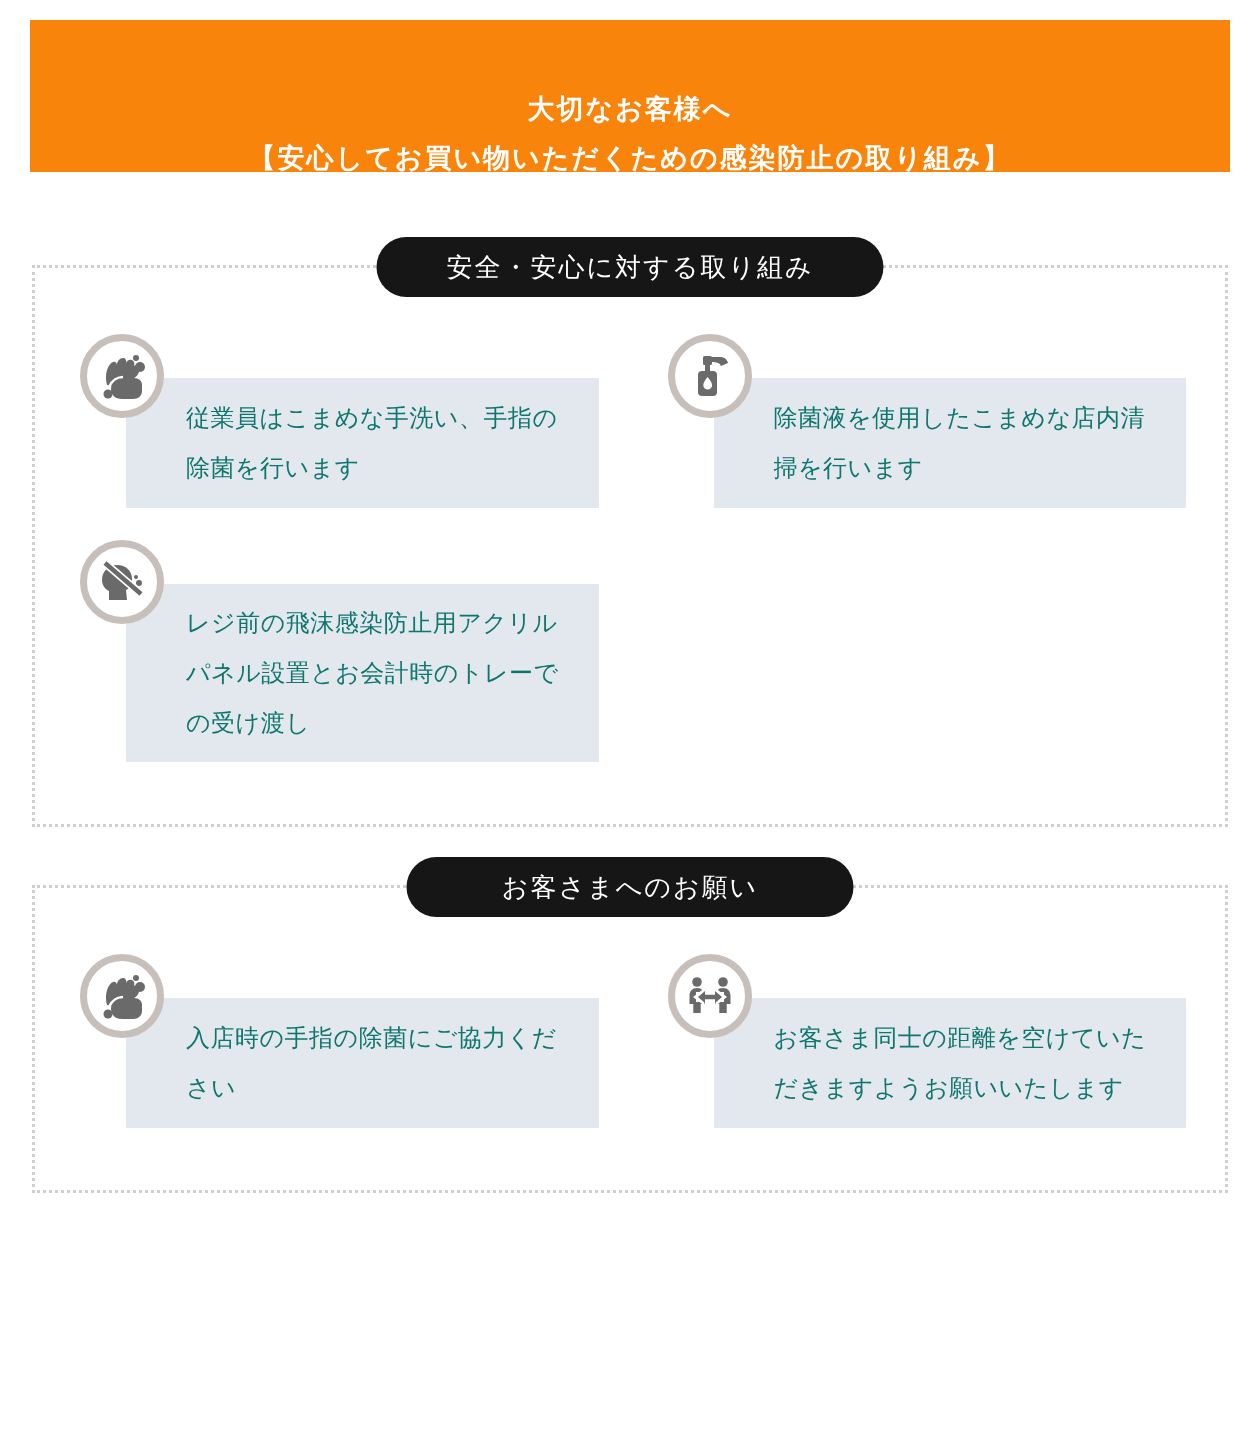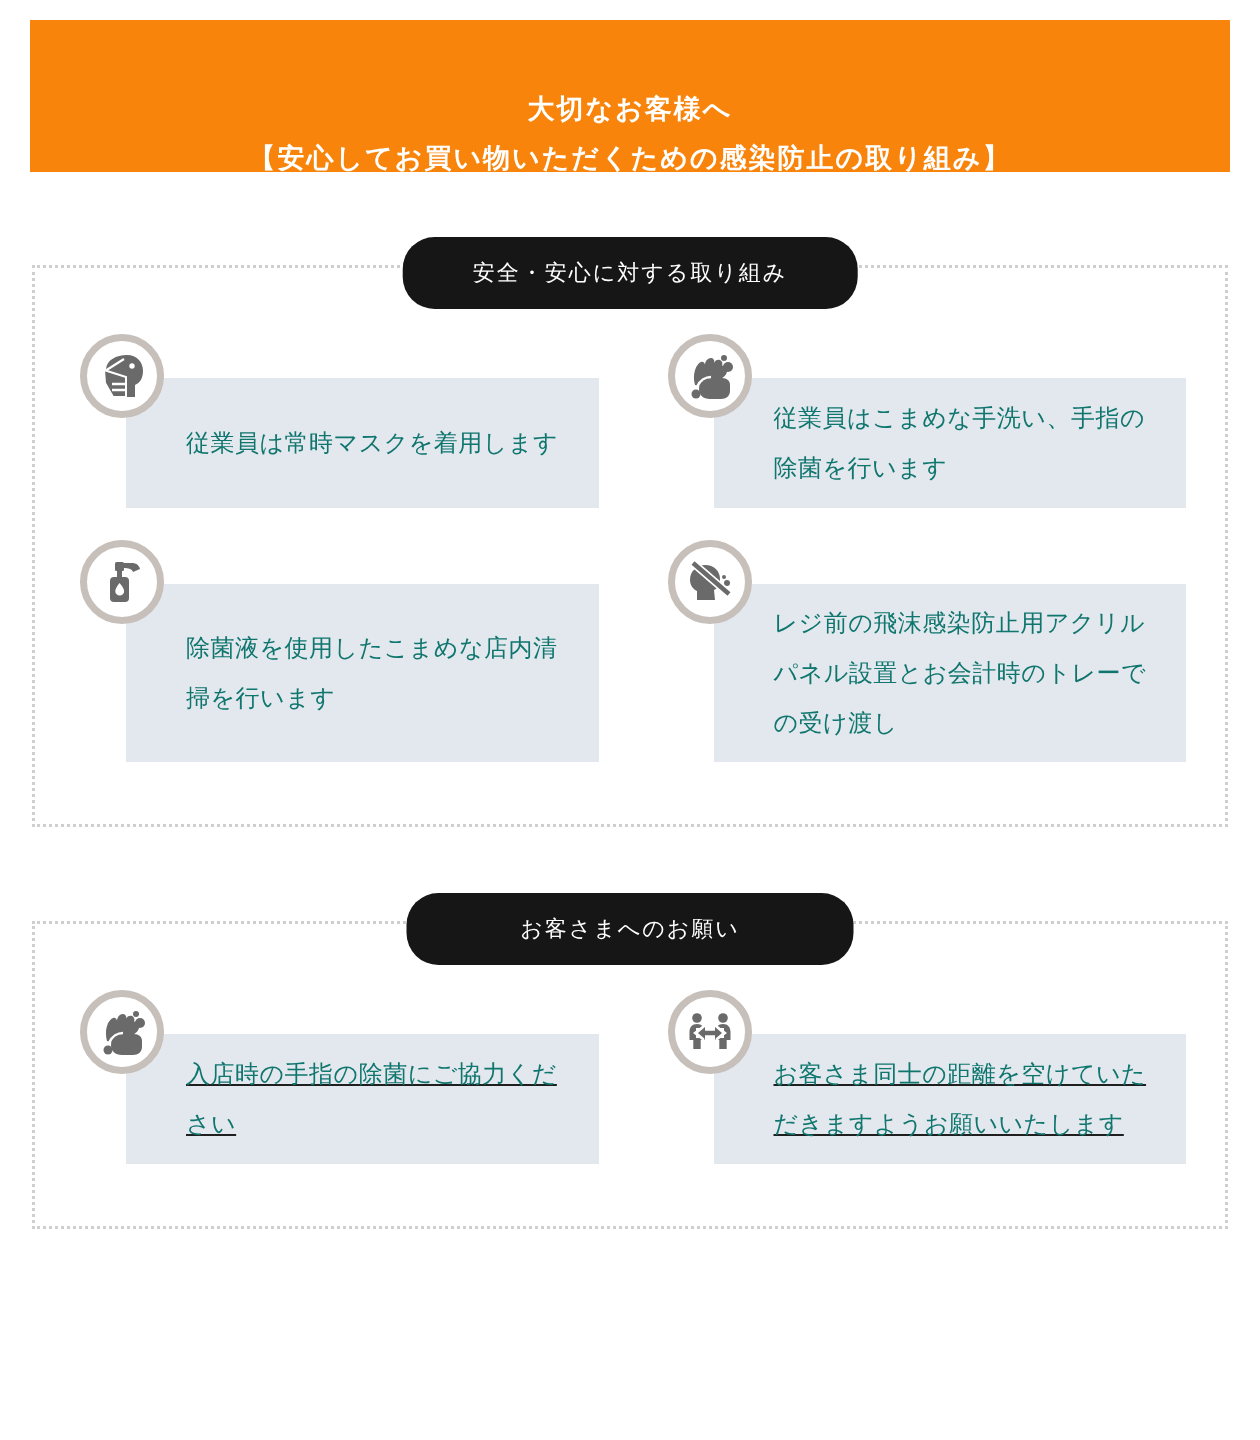--- a/index.html
+++ b/index.html
@@ -23,27 +23,27 @@
     line-height:1;
   }
   
   .section {
     position:relative;
     margin:0 32px;
     border:3px dotted #cfcfcf;
     padding:110px 39px 62px 45px;
   }
   .section-1 { margin-top:93px; }
-  .section-2 { margin-top:94px; margin-bottom:24px;text-decoration:underline; }
+  .section-2 { margin-top:58px; margin-bottom:24px; }
   .pill {
     position:absolute;
     top:-31px; left:50%; transform:translateX(-50%);
-    height:72px; min-width:447px;
+    height:60px; min-width:447px;
     background:#161616; border-radius:32px;
-    color:#ffffff; font-size:22px; font-weight:500; letter-spacing:2px;
+    color:#ffffff; font-size:26px; font-weight:500; letter-spacing:2px;
     display:flex; align-items:center; justify-content:center;
     padding:0 70px; white-space:nowrap;
   }
   .grid {
     display:grid;
     grid-template-columns:1fr 1fr;
     column-gap:69px; row-gap:76px;
   }
   .item { position:relative; padding-left:46px; display:flex; }
   .box {
@@ -69,34 +69,20 @@
 
 <header class="banner">
   <div>大切なお客様へ</div>
   <div>【安心してお買い物いただくための感染防止の取り組み】</div>
 </header>
 
 <section class="section section-1">
   <div class="pill">安全・安心に対する取り組み</div>
   <div class="grid">
 
-    <div class="item">
-      <span class="icon-circle">
-        <svg viewBox="0 0 52 52" class="g">
-          <path d="M31 5c10 0 16 7 16 16 0 7-3 12-8 14v12H19V35C13 33 9 27 10 19 11 10 20 5 31 5z"></path>
-          <path d="M9 21 28 9" stroke="#ffffff" stroke-width="2.2" fill="none"></path>
-          <polygon points="8,20 30,27 30,47 17,47 9,33" stroke="#ffffff" stroke-width="2"></polygon>
-          <path d="M16 34h14M16 40h14" stroke="#ffffff" stroke-width="2.4" fill="none"></path>
-          <circle cx="36" cy="16" r="2.7" fill="#ffffff"></circle>
-        </svg>
-      </span>
-      <div class="box">
-        <p>従業員は常時マスクを着用します</p>
-      </div>
-    </div>
 
     <div class="item">
       <span class="icon-circle">
         <svg viewBox="0 0 52 52" class="g">
           <circle cx="40" cy="8" r="3"></circle>
             <circle cx="44" cy="17" r="5"></circle>
             <circle cx="12" cy="44" r="4.5"></circle>
           <path d="M11 35C8 24 12 14 17 12c2-1 4 1 4 3 0-4 3-7 6-7 2 0 4 2 3 5 1-3 4-4 6-3 2 1 3 3 2 6 2-1 4 0 5 2 1 5-2 9-7 11l-16 8z"></path>
           <path d="M15 39c0-7 5-11 10-11h13c5 0 8 3 8 7v6c0 5-4 8-9 8H26c-7 0-11-4-11-10z"></path>
           <path d="M13 37c3-7 9-10 14-10" stroke="#ffffff" stroke-width="2.4" fill="none"></path>

